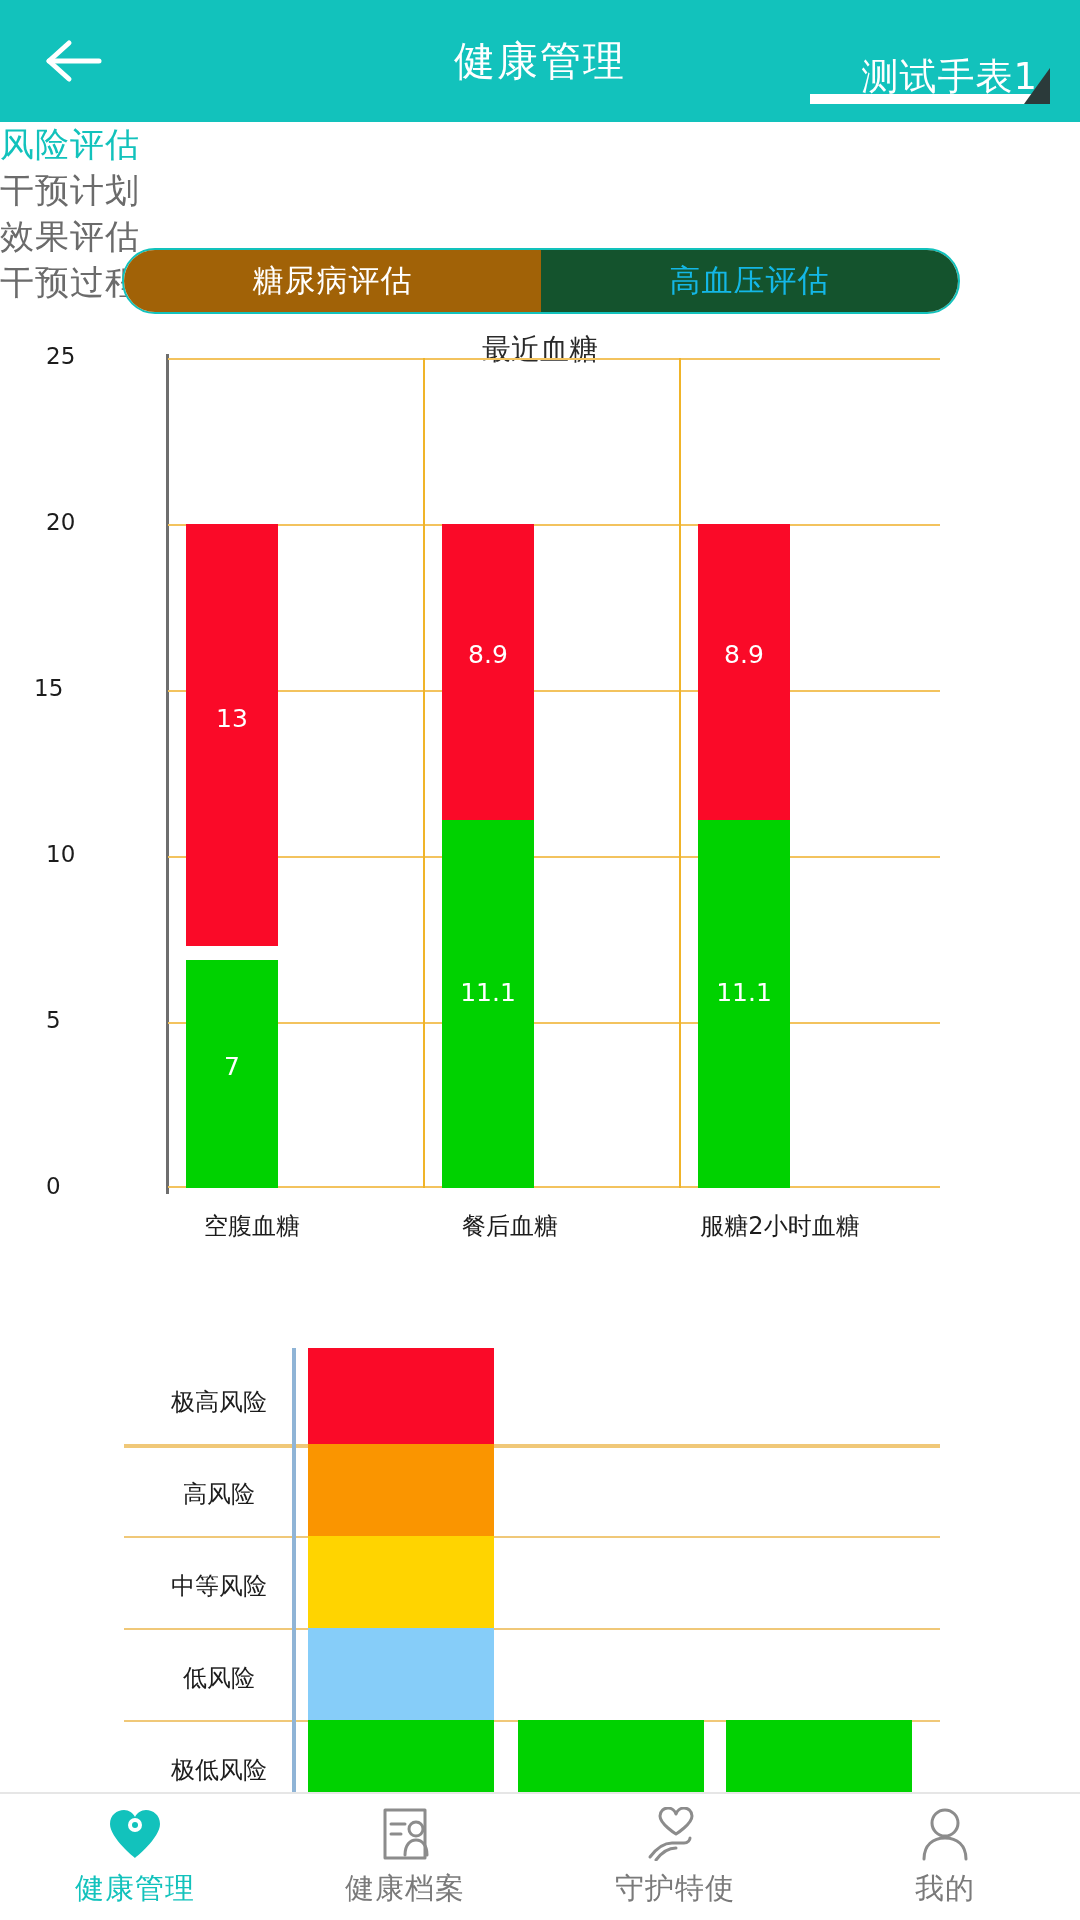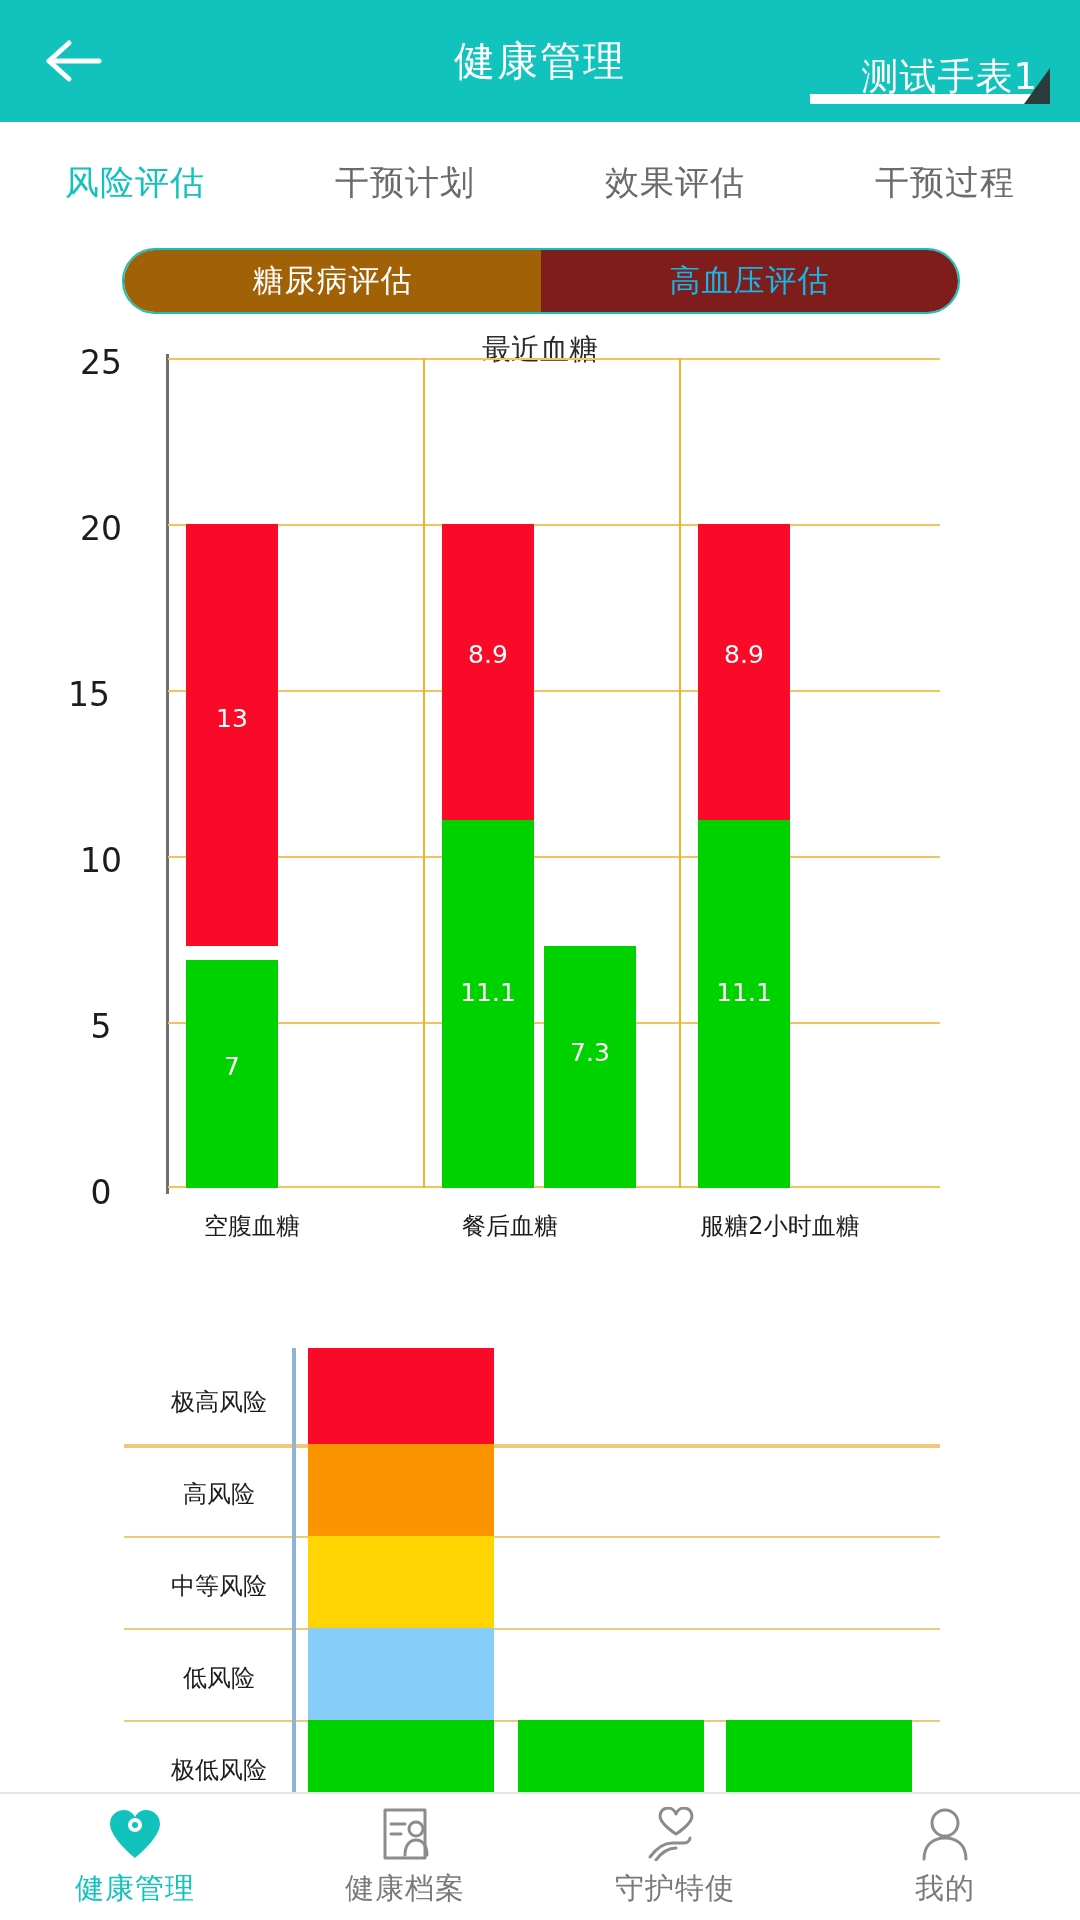--- a/index.html
+++ b/index.html
@@ -41,22 +41,23 @@
   .header-corner {
     position:absolute; right:30px; bottom:18px;
     width:0; height:0;
     border-left: 26px solid transparent;
     border-bottom: 36px solid #2b3a3a;
   }
 
   
   .tabs {
     position:absolute; left:0; top:122px; width:1080px; height:84px;
-    display:flex; align-items:flex-end;
+    display:flex; align-items:flex-start;
     background:#ffffff;
+    flex-direction:column;
   }
   .tab {
     flex:1; text-align:center;
     font-size:34px; color:#6b6b6b; letter-spacing:1px;
   }
   .tab.active { color:#12c2bc; }
 
   
   .segment-wrap {
     position:absolute; left:122px; top:248px;
@@ -65,21 +66,21 @@
     border-radius:33px;
     display:flex;
     overflow:hidden;
     background:#ffffff;
   }
   .segment {
     flex:1; display:flex; align-items:center; justify-content:center;
     font-size:31px; letter-spacing:1px;
   }
   .segment.active { background:#a16207; color:#ffffff; }
-  .segment.inactive { background:#7f1d1d; color:#14b7e6; }
+  .segment.inactive { background:#14532d; color:#14b7e6; }
 
   
   .chart1 {
     position:absolute; left:0; top:330px; width:1080px; height:920px;
   }
   .chart1-title {
     position:absolute; left:0; right:0; top:0;
     text-align:center; font-size:29px; color:#2a2a2a;
     font-family:"DejaVu Sans","Liberation Sans",sans-serif;
   }
@@ -97,22 +98,22 @@
     position:absolute; left:166px; top:24px; width:3px; height:840px;
     background:#6e6e6e;
   }
   .gridline1 {
     position:absolute; left:0; width:772px; height:2px; background:#f3c35e;
   }
   .gridline1-v {
     position:absolute; top:0; width:2px; height:830px; background:#f0b429;
   }
   .ylab1 {
-    position:absolute; width:110px; text-align:center;
-    font-size:33px; color:#1c1c1c;
+    position:absolute; width:110px; text-align:left;
+    font-size:23px; color:#1c1c1c;
     transform: translateY(-15px);
   }
   .bar1 {
     position:absolute; bottom:0;
     display:flex; flex-direction:column; justify-content:flex-end;
   }
   .seg-red  { background:#fa0a28;padding-left:24px; }
   .seg-green{ background:#00d200; }
   .bar-val {
     position:absolute; left:0; width:100%;
@@ -227,25 +228,20 @@
 
       <div class="bar1" style="left:274px; width:92px; height:664px;">
         <div class="seg-red" style="height:296px; position:relative;">
           <div class="bar-val" style="top:116px;">8.9</div>
         </div>
         <div class="seg-green" style="height:368px; position:relative;">
           <div class="bar-val" style="top:158px;">11.1</div>
         </div>
       </div>
 
-      <div class="bar1" style="left:376px; width:92px; height:242px;">
-        <div class="seg-green" style="height:242px; position:relative;">
-          <div class="bar-val" style="top:92px;">7.3</div>
-        </div>
-      </div>
 
       <div class="bar1" style="left:530px; width:92px; height:664px;">
         <div class="seg-red" style="height:296px; position:relative;">
           <div class="bar-val" style="top:116px;">8.9</div>
         </div>
         <div class="seg-green" style="height:368px; position:relative;">
           <div class="bar-val" style="top:158px;">11.1</div>
         </div>
       </div>
     </div>

